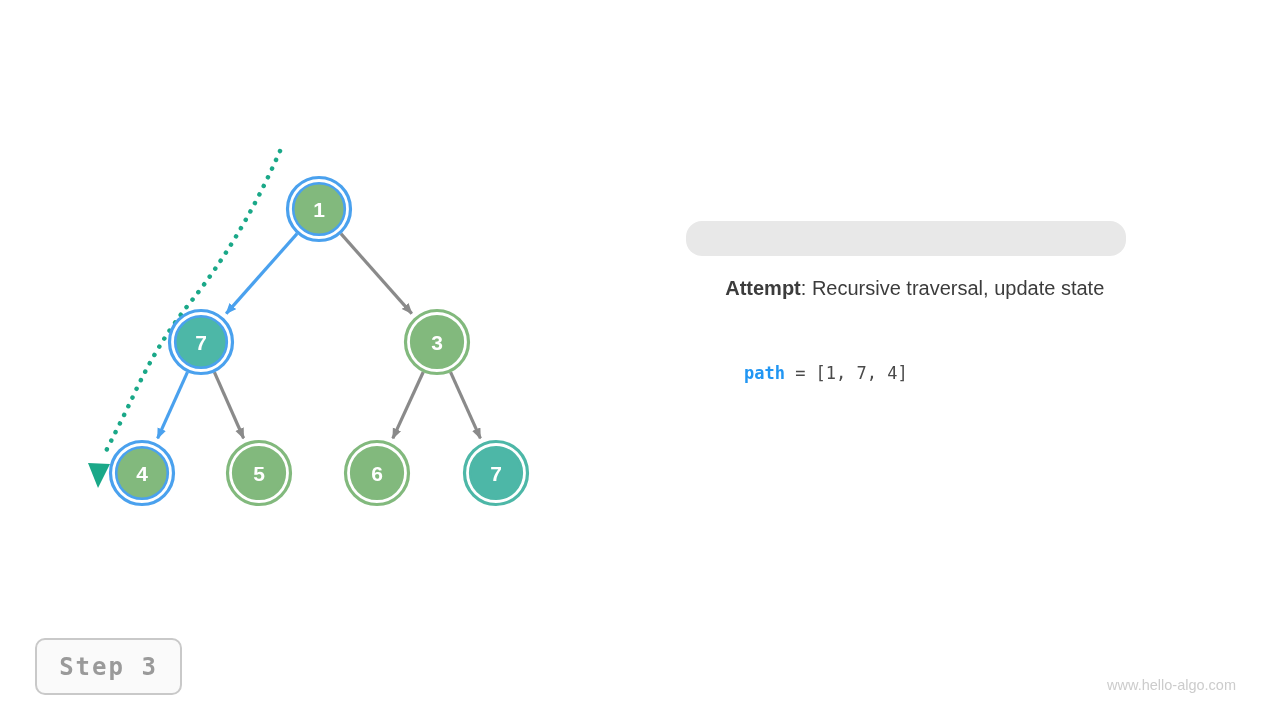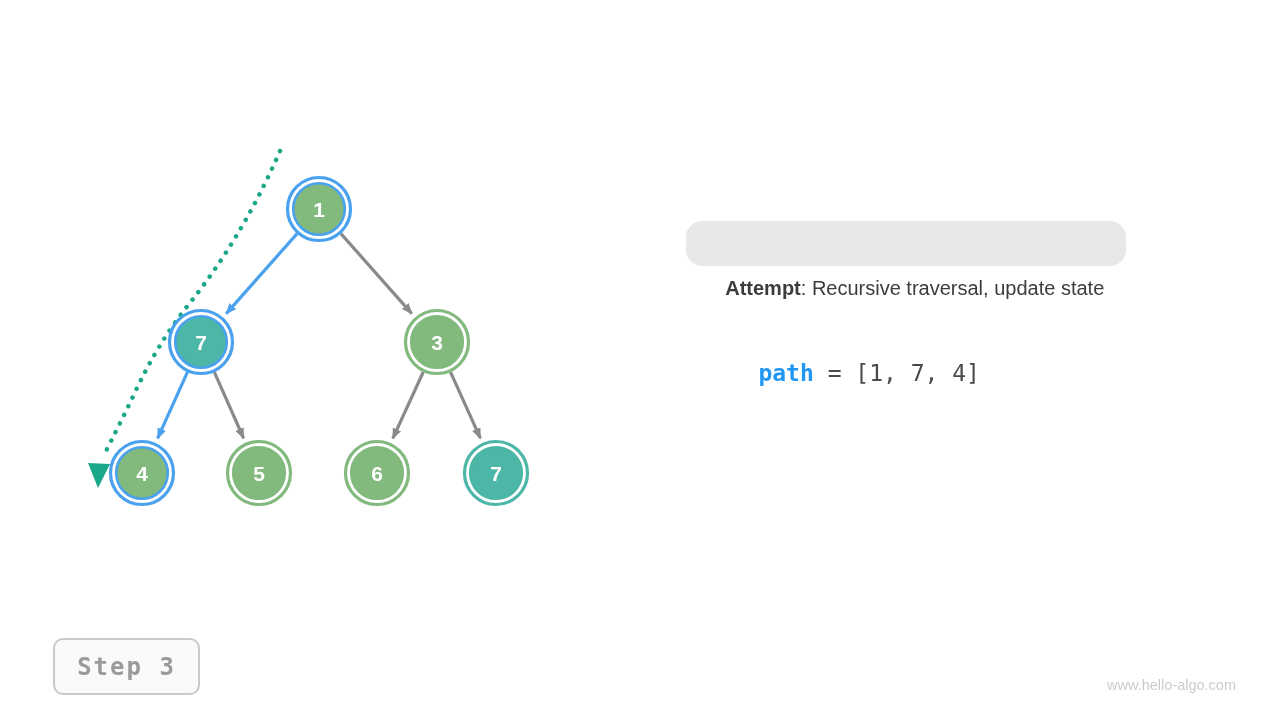--- a/index.html
+++ b/index.html
@@ -24,37 +24,37 @@
     font-size: 20px;
     line-height: 26px;
     color: var(--text-dark);
     white-space: pre;
   }
   .note .bold { font-weight: bold; }
 
   .attempt-note {
     left: 686px;
     top: 221px;
-    height: 45px;
+    height: 35px;
     line-height: 45px;
     padding: 0 22px 0 17px;
     background: var(--highlight-bg);
     border-radius: 16px;
   }
 
   .backtrack-note {
     left: 703px;
     top: 281px;
   }
 
   .code-line {
     position: absolute;
     left: 703px;
     font-family: "DejaVu Sans Mono", monospace;
-    font-size: 23px;
+    font-size: 17px;
     line-height: 28px;
     color: var(--code-gray);
     white-space: pre;
   }
   .path-line { top: 331px; }
   .res-line  { top: 447px; }
   .code-name { font-weight: bold; }
   .path-line .code-name { color: var(--code-blue); }
   .res-line  .code-name { color: var(--code-teal); }
 
@@ -69,21 +69,20 @@
     border-radius: 10px;
     background: var(--step-bg);
     color: var(--step-text);
     font-family: "DejaVu Sans Mono", monospace;
     font-weight: bold;
     font-size: 24px;
     letter-spacing: 2px;
     display: flex;
     align-items: center;
     justify-content: center;
-    margin-left: 18px;
   }
 
   .watermark {
     position: absolute;
     right: 44px;
     top: 677px;
     font-family: Liberation Sans, sans-serif;
     font-size: 14.5px;
     color: var(--watermark-gray);
   }

